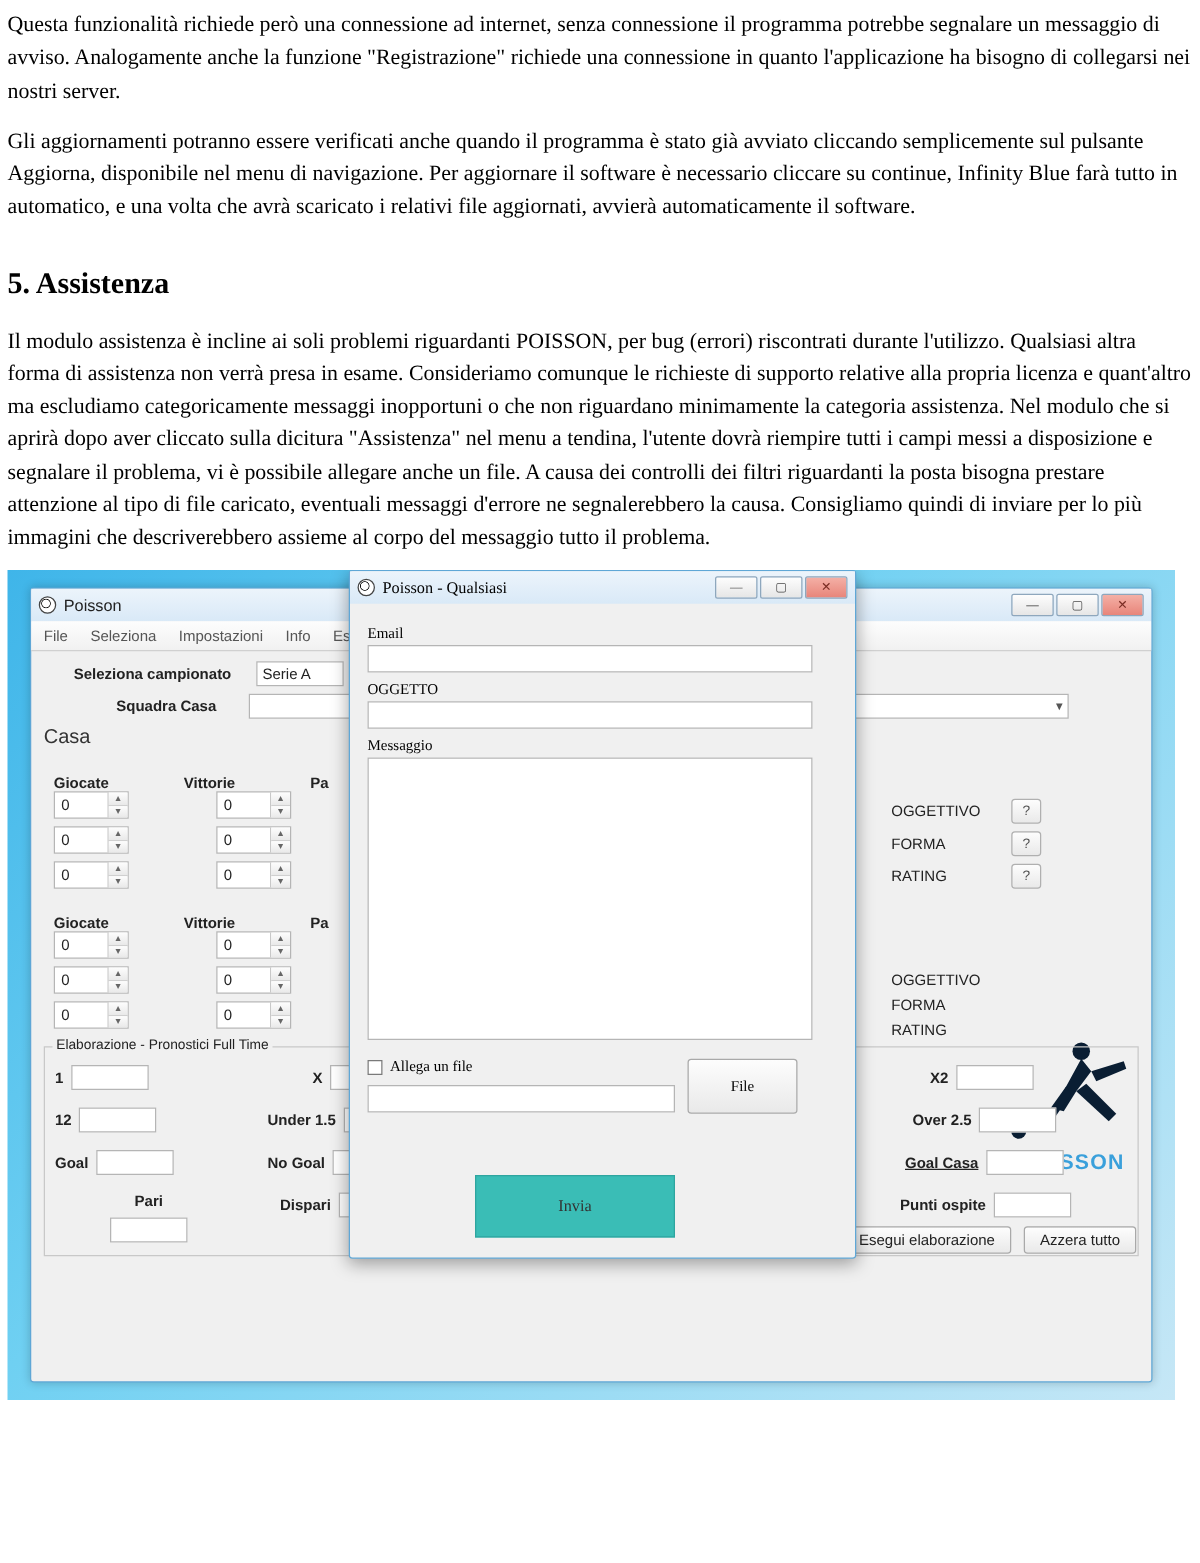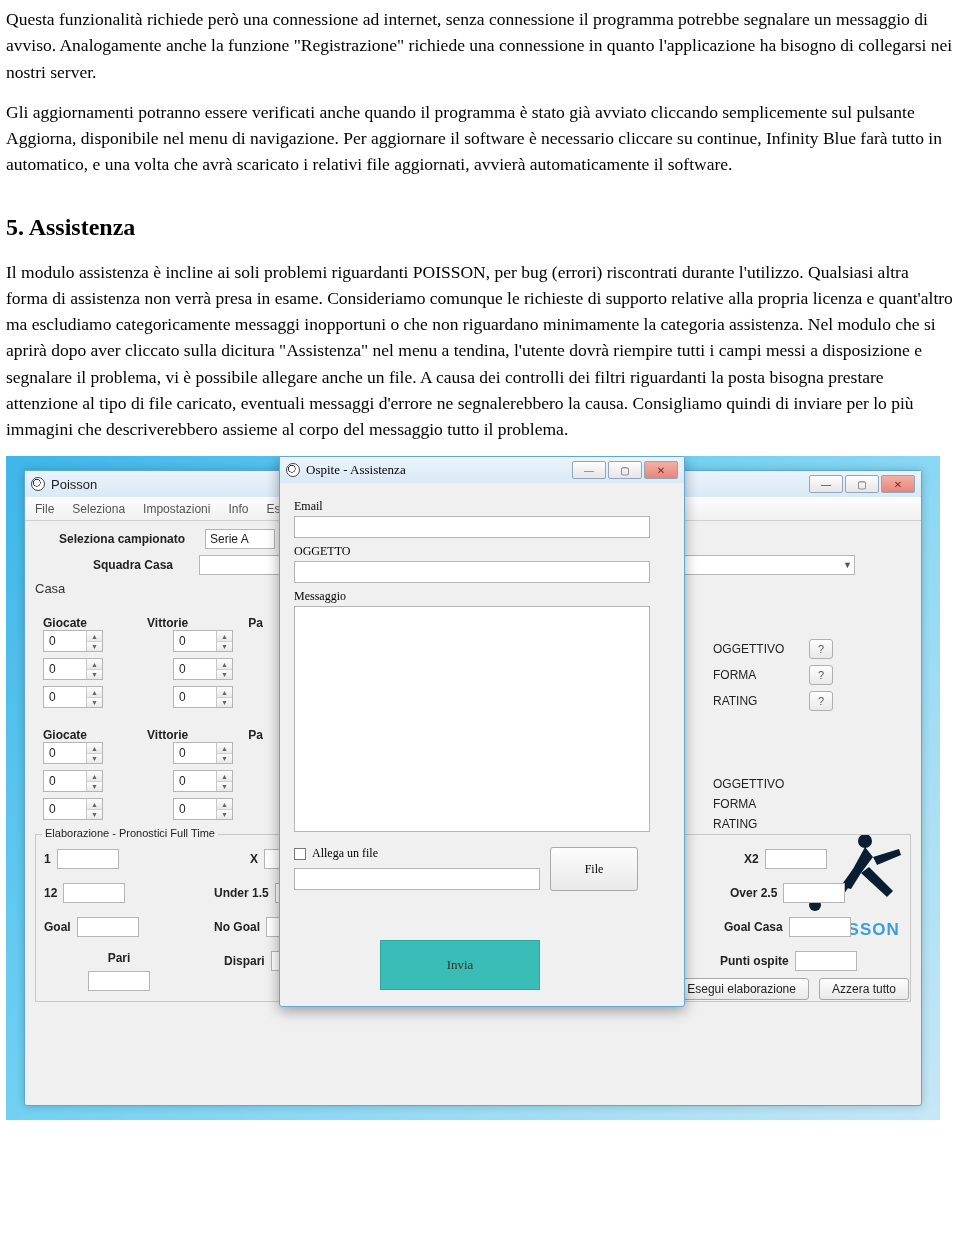--- a/index.html
+++ b/index.html
@@ -68,21 +68,21 @@
   .form-area {
     position: relative;
     padding: 8px 10px;
   }
   .row { display:flex; align-items:center; gap:6px; margin-bottom:6px; }
   .lbl { font-weight: bold; font-size:12px; }
   .select, .input {
     background:#fff; border:1px solid #b5b5b5;
     height:20px; padding:0 4px; font-size:12px;
   }
-  .group-title { font-size:13px; color:#333; margin-top:4px; }
+  .group-title { font-size:16px; color:#333; margin-top:4px; }
   .cols { display:flex; gap:60px; margin-top:20px;}
   .spinner {
     width:60px; height:22px;
     display:inline-flex; align-items:stretch;
     border:1px solid #b5b5b5; background:#fff;
   }
   .spinner .v { flex:1; padding:0 5px; display:flex; align-items:center; font-size:12px;}
   .spinner .arrows {
     width:16px;display:flex;flex-direction:column;border-left:1px solid #c8c8c8;
   }
@@ -398,21 +398,21 @@
             </div>
 
           <div style="position:absolute;left:0;top:74px;" class="procell">
               <span class="lbl">Goal</span>
               <span class="sminput"></span>
             </div>
           <div style="position:absolute;left:170px;top:74px;" class="procell">
               <span class="lbl">No Goal</span>
               <span class="sminput"></span>
             </div>
-          <div style="position:absolute;left:680px;top:74px;" class="procell">
+          <div style="position:absolute;left:680px;top:74px;text-decoration:underline;" class="procell">
               <span class="lbl">Goal Casa</span>
               <span class="sminput"></span>
             </div>
 
           <div style="position:absolute;left:0;top:108px;flex-direction:column;" class="procell">
               <span class="lbl">Pari</span>
               <span class="sminput"></span>
             </div>
           <div style="position:absolute;left:180px;top:108px;" class="procell">
               <span class="lbl">Dispari</span>
@@ -436,21 +436,21 @@
       <div class="bottombtns">
         <div class="wbtn">Esegui elaborazione</div>
         <div class="wbtn">Azzera tutto</div>
       </div>
     </div>
   </div>
 
   <div class="dialog">
     <div class="titlebar">
       <span class="ticon"></span>
-      <span>Ospite - Assistenza</span>
+      <span>Poisson - Qualsiasi</span>
       <div class="winbtns">
         <div class="winbtn">—</div>
         <div class="winbtn">▢</div>
         <div class="winbtn close">✕</div>
       </div>
     </div>
     <div class="dialog-body">
       <div class="dlabel">Email</div>
       <div class="dinput"></div>
       <div class="dlabel">OGGETTO</div>

